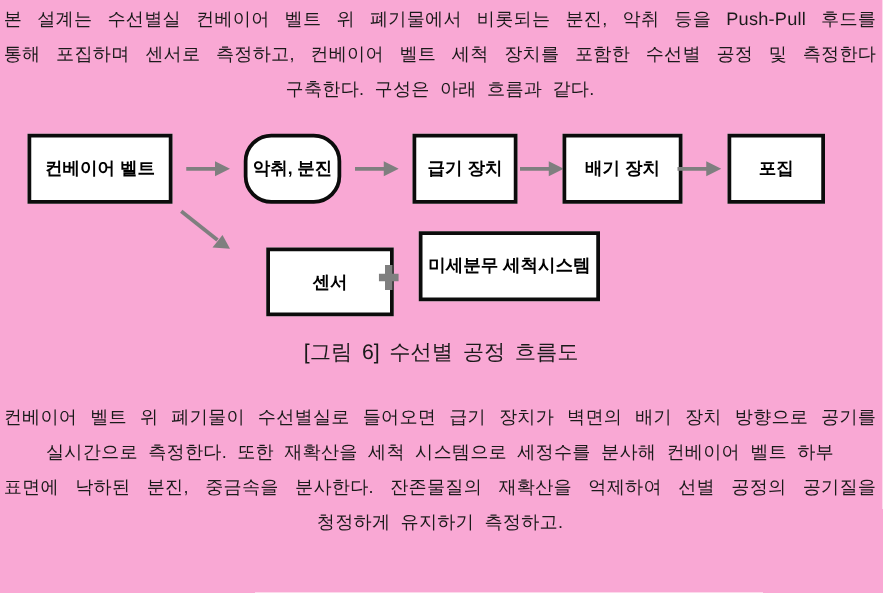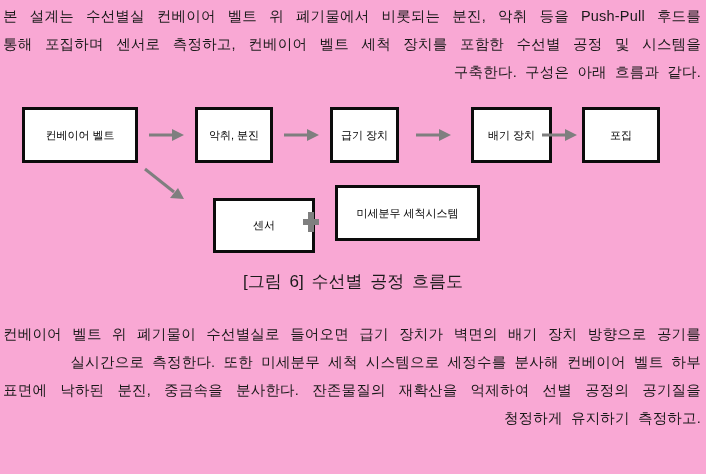--- a/index.html
+++ b/index.html
@@ -11,45 +11,45 @@
     color:#1a1a1a;
     overflow:hidden;
   }
   .para{position:absolute;left:3px;width:698px;}
   .line{
     font-size:14.5px;
     line-height:28px;
     white-space:nowrap;
     word-spacing:4px;
     letter-spacing:0.2px;
-    text-align:right;
+    text-align:center;
     color:#1a1a1a;
   }
   .line.j{
     white-space:normal;
     text-align:justify;
     text-align-last:justify;
     word-spacing:normal;
   }
   #para-intro{top:2px;}
   #para-body{top:320px;}
   .fbox{
     position:absolute;
     box-sizing:border-box;
     border:3px solid #0c0c0c;
     background:#ffffff;
     display:flex;align-items:center;justify-content:center;
-    font-weight:400;font-size:11px;
+    font-weight:700;font-size:14px;
     white-space:nowrap;
     color:#000000;
   }
   #box1{left:22px;top:107px;width:116px;height:56px;}
-  #box2{left:195px;top:107px;width:78px;height:56px;}
-  #box3{left:330px;top:107px;width:69px;height:56px;}
-  #box4{left:471px;top:107px;width:81px;height:56px;}
+  #box2{left:195px;top:107px;width:78px;height:56px;border-radius:22px;}
+  #box3{left:330px;top:107px;width:84px;height:56px;}
+  #box4{left:450px;top:107px;width:96px;height:56px;}
   #box5{left:582px;top:107px;width:78px;height:56px;}
   #sensor-box{left:213px;top:198px;width:102px;height:55px;}
   #spray-box{left:335px;top:185px;width:145px;height:56px;}
   .harrow{position:absolute;top:127px;width:36px;height:16px;}
   #arrow1{left:148px;}
   #arrow2{left:283px;}
   #arrow3{left:415px;}
   #arrow4{left:541px;}
   #branch-arrow{position:absolute;left:141px;top:167px;width:46px;height:36px;}
   #plus{position:absolute;left:303px;top:212px;width:16px;height:20px;}
@@ -59,21 +59,21 @@
     word-spacing:3px;
   }
 </style>
 </head>
 <body>
 
 <div id="page">
 
   <div class="para" id="para-intro">
     <div class="line j">본 설계는 수선별실 컨베이어 벨트 위 폐기물에서 비롯되는 분진, 악취 등을 Push-Pull 후드를</div>
-    <div class="line j">통해 포집하며 센서로 측정하고, 컨베이어 벨트 세척 장치를 포함한 수선별 공정 및 시스템을</div>
+    <div class="line j">통해 포집하며 센서로 측정하고, 컨베이어 벨트 세척 장치를 포함한 수선별 공정 및 측정한다</div>
     <div class="line">구축한다. 구성은 아래 흐름과 같다.</div>
   </div>
 
   <div class="fbox" id="box1">컨베이어 벨트</div>
 
   <svg class="harrow" id="arrow1" viewBox="0 0 36 16">
     <line x1="1" y1="8" x2="25" y2="8" stroke="#7f7f7f" stroke-width="3"></line>
     <polygon points="24,2 36,8 24,14" fill="#7f7f7f"></polygon>
   </svg>
 
@@ -111,18 +111,18 @@
     <rect x="5" y="0" width="6" height="20" fill="#7f7f7f"></rect>
     <rect x="0" y="7" width="16" height="6" fill="#7f7f7f"></rect>
   </svg>
 
   <div class="fbox" id="spray-box">미세분무 세척시스템</div>
 
   <div id="caption">[그림 6] 수선별 공정 흐름도</div>
 
   <div class="para" id="para-body">
     <div class="line j">컨베이어 벨트 위 폐기물이 수선별실로 들어오면 급기 장치가 벽면의 배기 장치 방향으로 공기를</div>
-    <div class="line">실시간으로 측정한다. 또한 미세분무 세척 시스템으로 세정수를 분사해 컨베이어 벨트 하부</div>
+    <div class="line">실시간으로 측정한다. 또한 재확산을 세척 시스템으로 세정수를 분사해 컨베이어 벨트 하부</div>
     <div class="line j">표면에 낙하된 분진, 중금속을 분사한다. 잔존물질의 재확산을 억제하여 선별 공정의 공기질을</div>
     <div class="line">청정하게 유지하기 측정하고.</div>
   </div>
 
 </div>
 
 </body></html>

